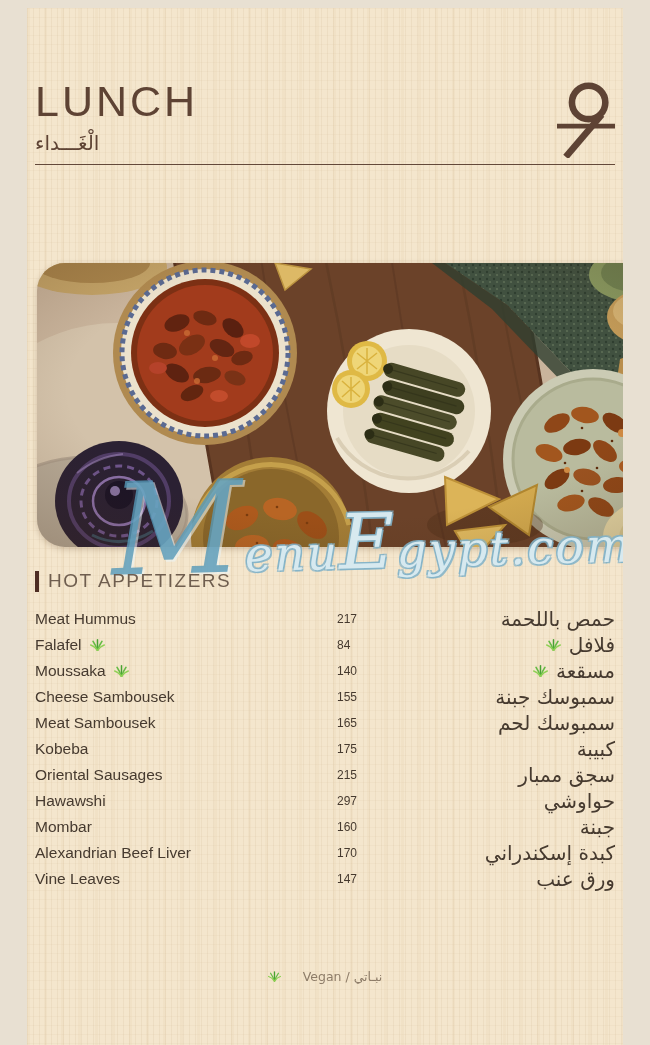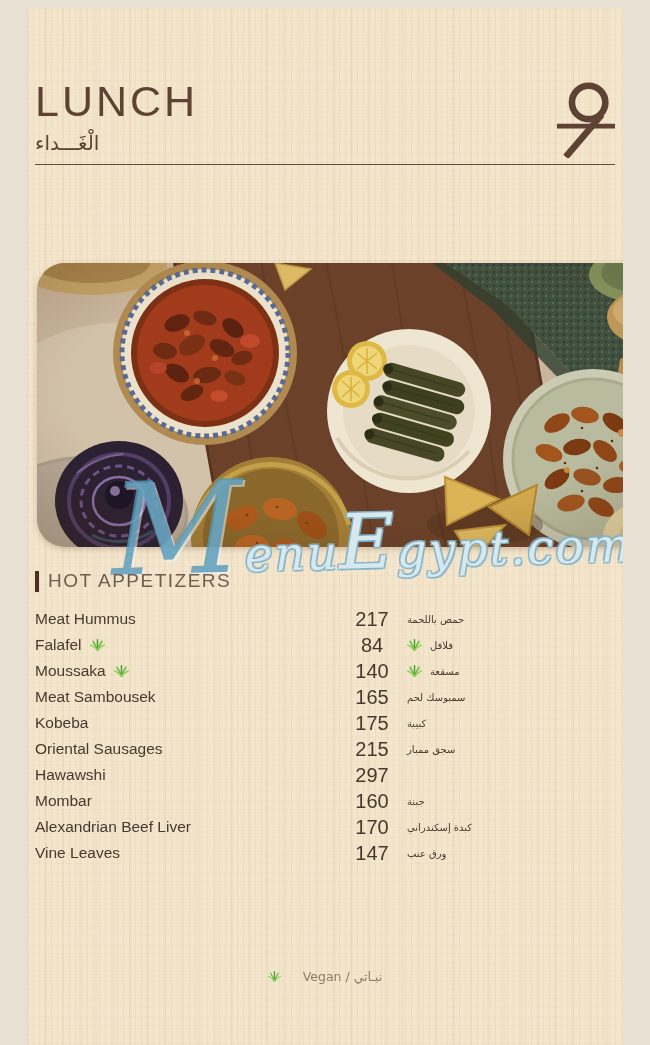--- a/index.html
+++ b/index.html
@@ -72,24 +72,24 @@
   .section-head .left{display:flex;align-items:center;justify-content:flex-end;}
   .accent-bar{display:inline-block;width:4px;height:21px;background:#4e2d23;margin-right:9px;}
   .section-head h2{
     margin:0;font-size:19px;font-weight:400;letter-spacing:1.5px;color:#6f5e4f;
   }
   .section-head h2.ar{font-family:"DejaVu Sans",sans-serif;letter-spacing:0;}
   
   .items{position:absolute;top:598px;left:8px;right:8px;}
   .row{display:grid;grid-template-columns:302px 70px 1fr;align-items:center;height:26px;}
   .row .name{display:flex;align-items:center;gap:8px;font-size:15.5px;color:#463a2f;}
-  .row .price{font-size:20px;color:#463a2f;text-align:center;}
+  .row .price{font-size:12px;color:#463a2f;}
   .row .arname{
-    display:flex;align-items:center;gap:8px;
-    font-size:10px;color:#463a2f;font-family:"DejaVu Sans",sans-serif;
+    display:flex;justify-content:flex-end;align-items:center;gap:8px;
+    font-size:20px;color:#463a2f;font-family:"DejaVu Sans",sans-serif;
   }
   
   .legend{
     position:absolute;top:961px;left:0;right:0;
     display:flex;justify-content:center;align-items:center;gap:22px;
     font-size:12.5px;color:#8d7c68;font-family:"DejaVu Sans",sans-serif;
   }
   .veg{flex:0 0 auto;}
 </style>
 </head>
@@ -365,20 +365,31 @@
             <path d="M10,15 C8,9 6,6 4,3" stroke="#66bb45"></path>
             <path d="M10,15 C12,9 14,6 16,3" stroke="#66bb45"></path>
             <path d="M10,15 C7,11 4,9 1,8" stroke="#8ed054"></path>
             <path d="M10,15 C13,11 16,9 19,8" stroke="#8ed054"></path>
           </g>
         </svg>
         <span>مسقعة</span>
       </span>
     </div>
 
+    <div class="row">
+      <span class="name">
+        <span>Cheese Sambousek</span>
+
+      </span>
+      <span class="price">155</span>
+      <span class="arname">
+
+        <span>سمبوسك جبنة</span>
+      </span>
+    </div>
 
     <div class="row">
       <span class="name">
         <span>Meat Sambousek</span>
 
       </span>
       <span class="price">165</span>
       <span class="arname">
 
         <span>سمبوسك لحم</span>
@@ -408,20 +419,24 @@
         <span>سجق ممبار</span>
       </span>
     </div>
 
     <div class="row">
       <span class="name">
         <span>Hawawshi</span>
 
       </span>
       <span class="price">297</span>
+      <span class="arname">
+
+        <span>حواوشي</span>
+      </span>
     </div>
 
     <div class="row">
       <span class="name">
         <span>Mombar</span>
 
       </span>
       <span class="price">160</span>
       <span class="arname">
 

